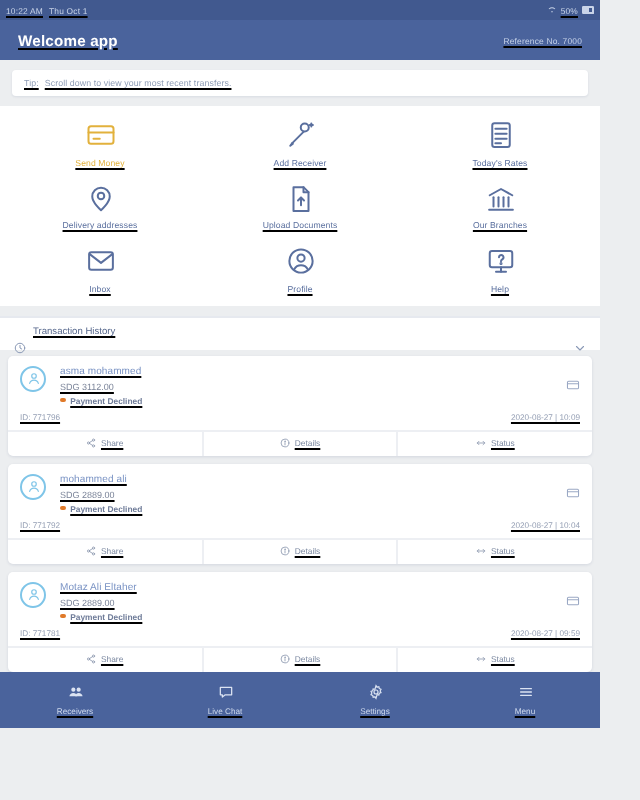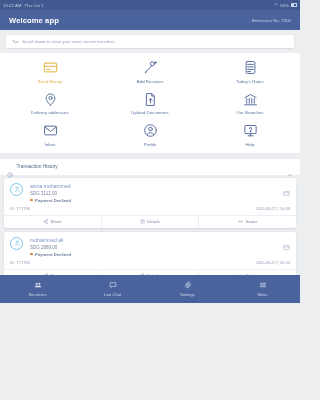--- a/index.html
+++ b/index.html
@@ -2,21 +2,21 @@
 <html><head>
 <meta charset="utf-8">
 <style>
   * { box-sizing: border-box; margin: 0; padding: 0; }
   html, body {
     width: 300px; height: 400px;
     font-family: "Liberation Sans", sans-serif;
     background: #eceef0;
     overflow: hidden;
   }
-  #app { width: 300px; height: 303px; position: relative; display: flex; flex-direction: column; }
+  #app { width: 300px; height: 364px; position: relative; display: flex; flex-direction: column; text-decoration: underline; }
 
   
   .statusbar {
     height: 10px; background: #41598f; color: #c9d4e8;
     display: flex; align-items: center; justify-content: space-between;
     padding: 0 3px; font-size: 4.2px; letter-spacing: .1px; flex: 0 0 auto;
   }
   .sb-left { display: flex; gap: 3px; align-items: center; }
   .sb-right { display: flex; gap: 2px; align-items: center; }
   .sb-ico { width: 4px; height: 4px; display: inline-block; }

